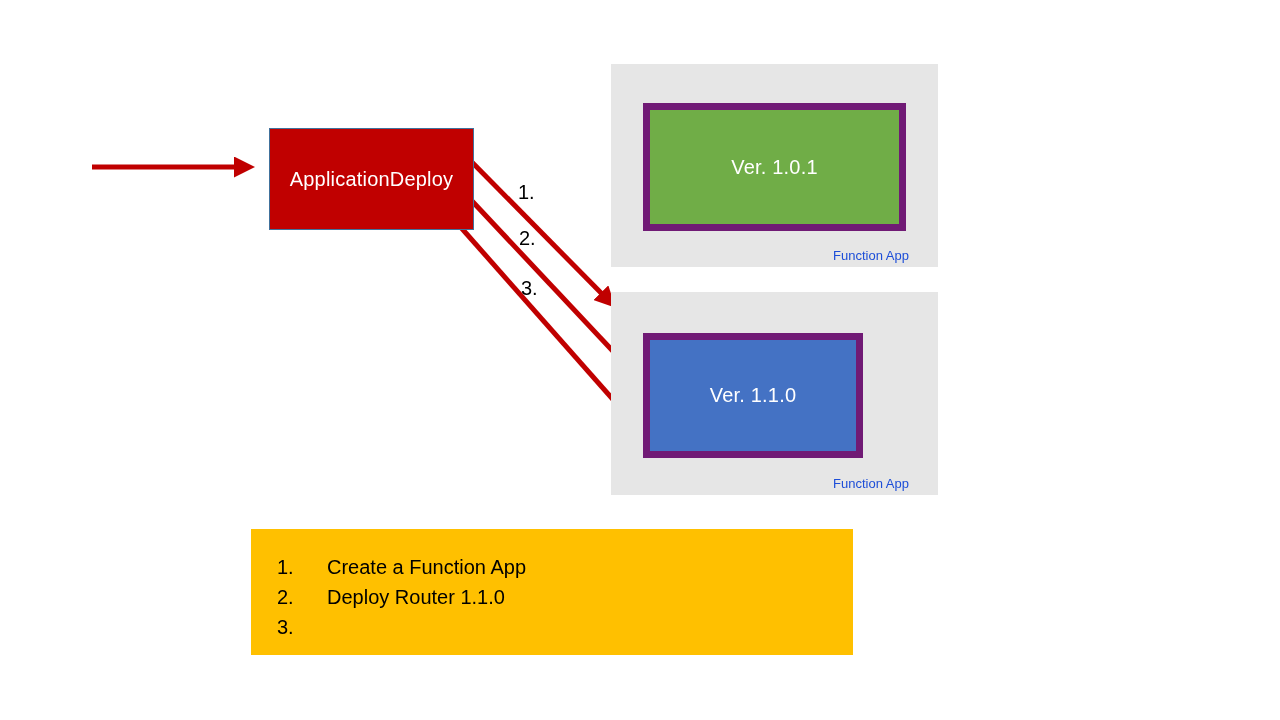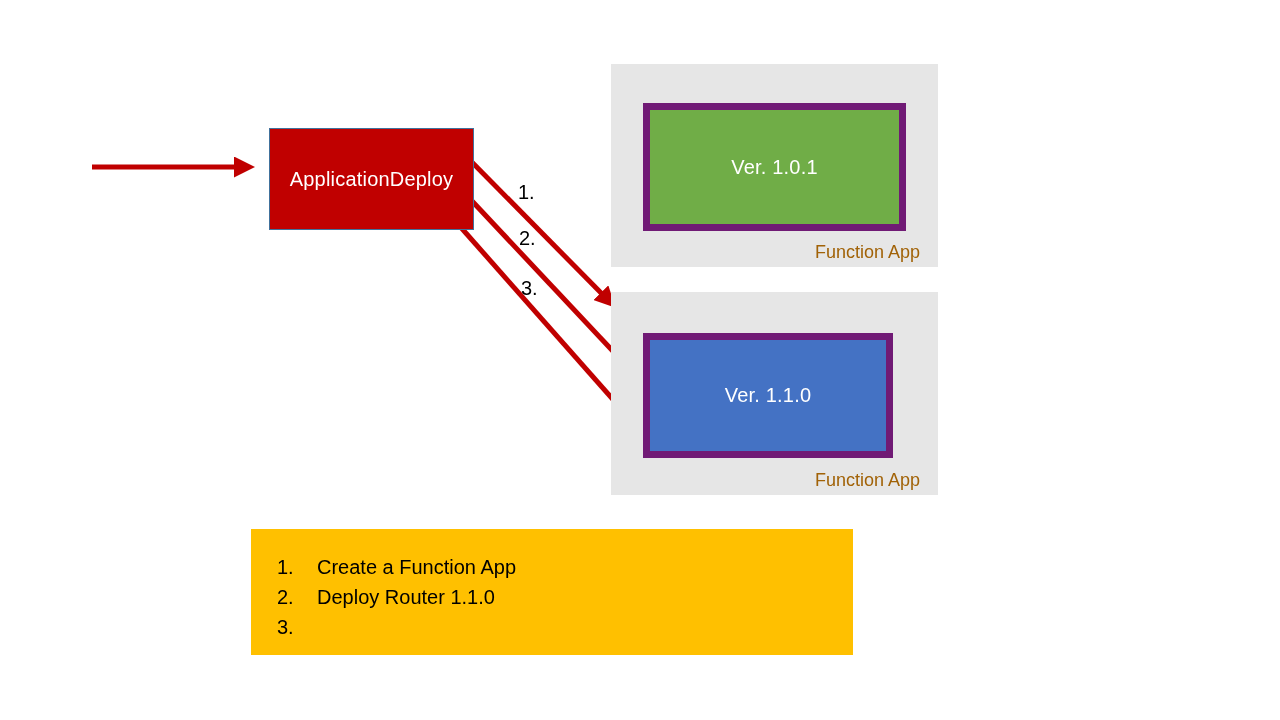--- a/index.html
+++ b/index.html
@@ -45,24 +45,24 @@
   .fa-container {
     position: absolute;
     background: #E6E6E6;
     box-sizing: border-box;
   }
   #fa-top    { left: 611px; top: 64px;  width: 327px; height: 203px; }
   #fa-bottom { left: 611px; top: 292px; width: 327px; height: 203px; }
 
   .fa-label {
     position: absolute;
-    right: 18px;
+    right: 29px;
     bottom: 4px;
-    font-size: 18px;
-    color: #a16207;
+    font-size: 13px;
+    color: #1d4ed8;
     white-space: nowrap;
   }
 
   .version-box {
     position: absolute;
     box-sizing: border-box;
     border: 7px solid #701a75;
     display: flex;
     align-items: center;
     justify-content: center;
@@ -70,21 +70,21 @@
     font-size: 20px;
     letter-spacing: 0.2px;
   }
   #ver-green {
     left: 32px; top: 39px;
     width: 263px; height: 128px;
     background: #70AD47;
   }
   #ver-blue {
     left: 32px; top: 41px;
-    width: 250px; height: 125px;
+    width: 220px; height: 125px;
     background: #4472C4;
   }
 
   
   .arrow-label {
     position: absolute;
     font-size: 20px;
     color: #000000;
     white-space: nowrap;
   }
@@ -107,21 +107,21 @@
     display: flex;
     font-size: 20px;
     color: #000000;
     line-height: 30px;
     white-space: nowrap;
   }
   .legend-num {
     width: 40px;
     flex: none;
   }
-  .legend-text { flex: none; }
+  .legend-text { flex: none; margin-left: 10px; }
 
   svg#arrows {
     position: absolute;
     left: 0; top: 0;
     width: 1280px;
     height: 720px;
     overflow: visible;
     pointer-events: none;
   }
 </style>

